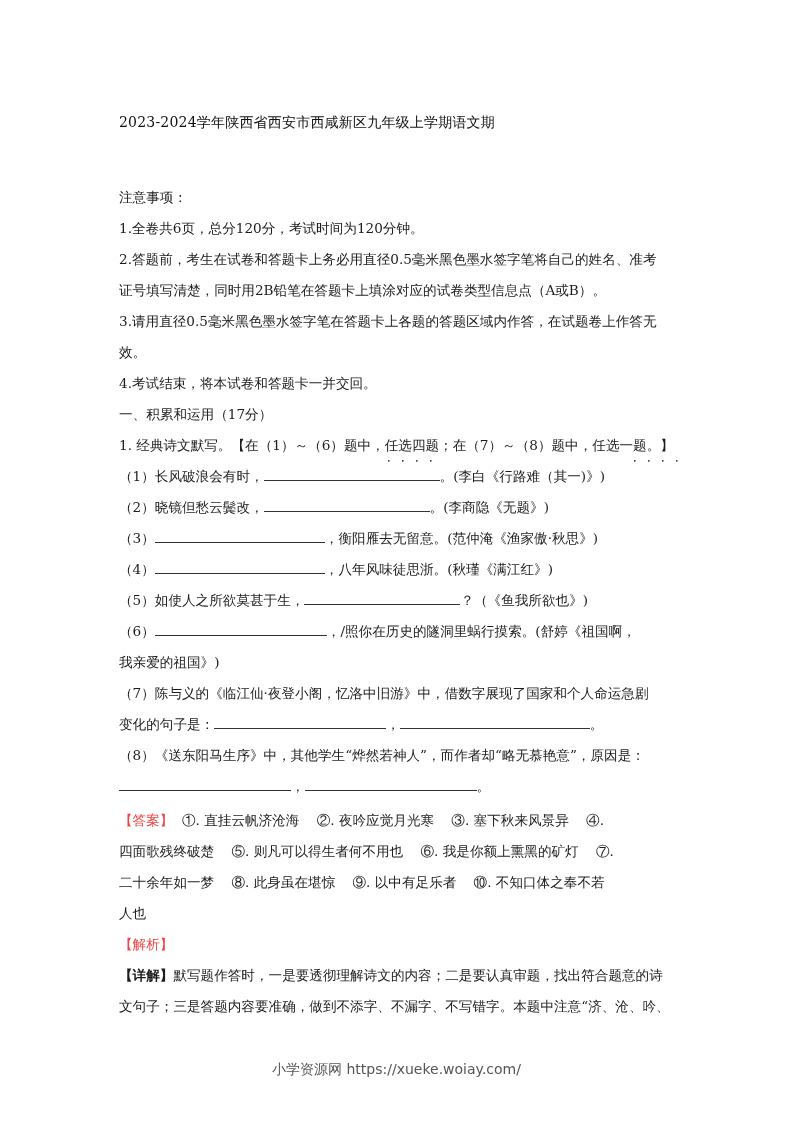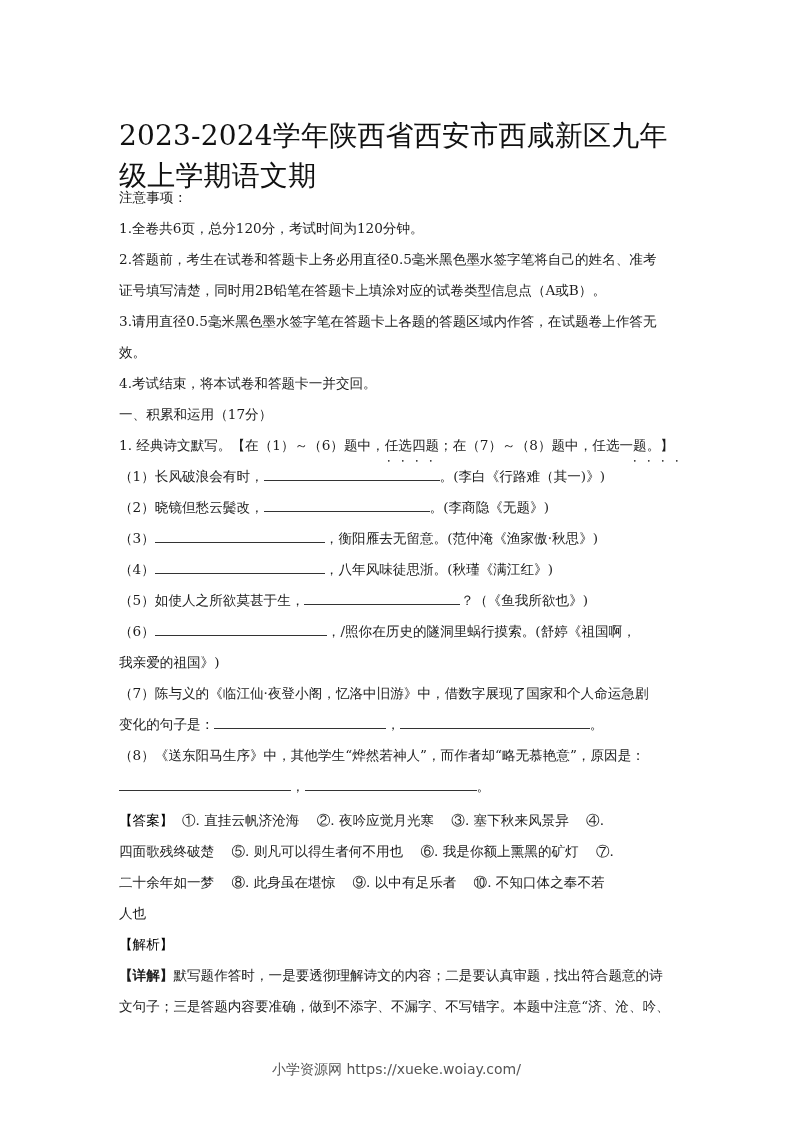--- a/index.html
+++ b/index.html
@@ -1,23 +1,23 @@
 <!DOCTYPE html>
 <html><head>
   <meta charset="utf-8">
   <style>
     html, body { margin: 0; padding: 0; background: #ffffff; }
     body { width: 793px; height: 1122px; position: relative; overflow: hidden;
       font-family: "DejaVu Serif", "Liberation Serif", serif; color: #1a1a1a; }
-    .title { position: absolute; left: 119px; top: 116px; width: 570px;
-      font-size: 28px; line-height: 40px; letter-spacing: 0.2px; color: #111; }
+    .title { position: absolute; left: 119px; top: 102px; width: 570px;
+      font-size: 14px; line-height: 40px; letter-spacing: 0.2px; color: #111; }
     .line { position: absolute; left: 119px; font-size: 13.6px; white-space: nowrap; line-height: 20px; color: #1c1c1c; text-align: right; }
     .blank { display: inline-block; border-bottom: 1px solid #333; height: 12px; vertical-align: baseline; }
     .emph { text-decoration: none; position: relative; }
-    .label-blue { color: #000000; }
+    .label-blue { color: #ef4444; }
     .footer { position: absolute; left: 0; width: 793px; top: 1061px; text-align: center;
       font-family: "DejaVu Sans", "Liberation Sans", sans-serif; font-size: 14px; color: #555; }
     .bold { font-weight: bold; margin-top: 40px; }
   </style>
 </head>
 <body>
 
 <div class="title">
   <div>2023-2024学年陕西省西安市西咸新区九年级上学期语文期</div>
 </div>

